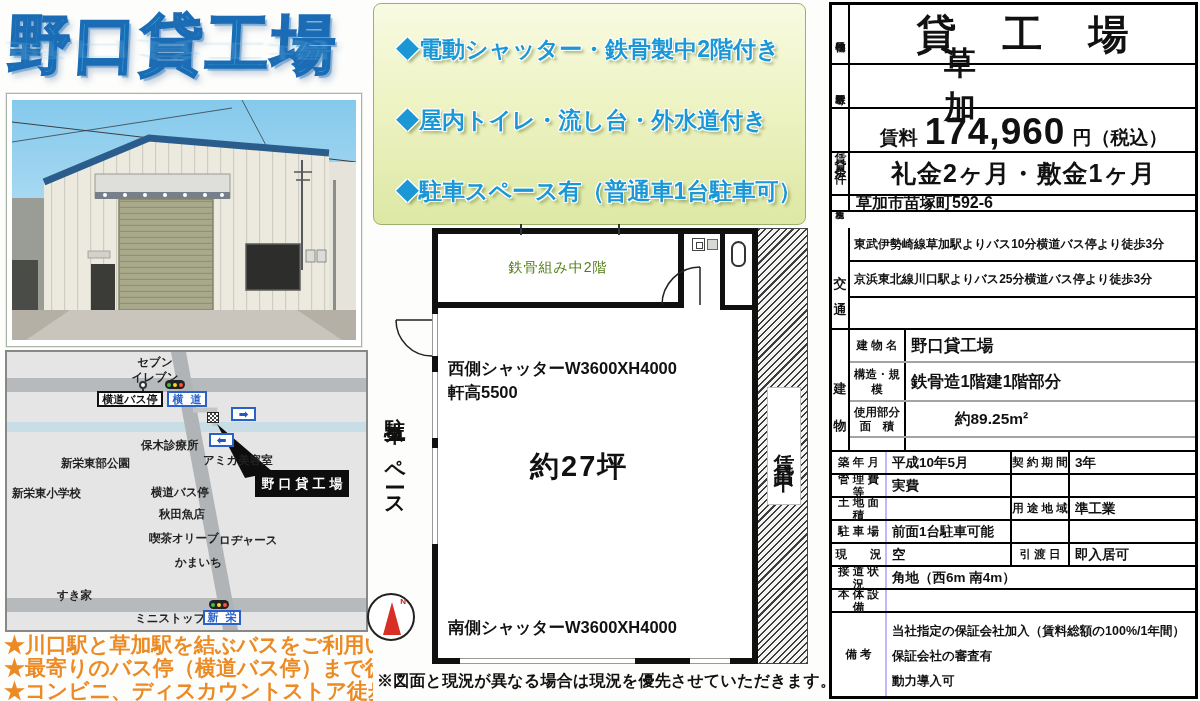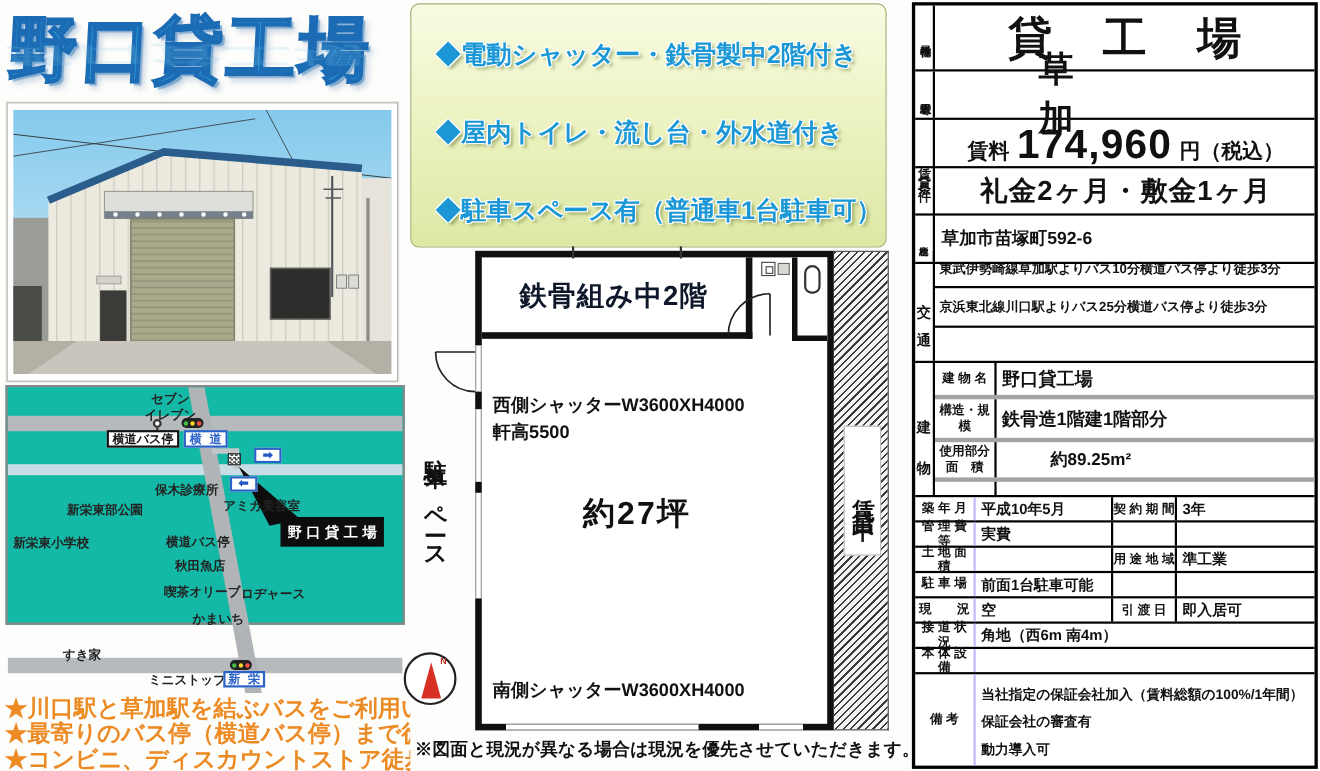--- a/index.html
+++ b/index.html
@@ -21,21 +21,21 @@
   .photo-frame svg { display:block; width:100%; height:100%; }
 
   
   .features { position:absolute; left:373px; top:3px; width:433px; height:222px;
               background:linear-gradient(180deg,#f8fbe2 0%,#eef3c4 45%,#dde8a4 100%);
               border:1px solid #9cb06c; border-radius:8px; padding:30px 0 0 22px; }
   .feature-line { font-size:23px; font-weight:bold; color:#1a97d4; white-space:nowrap; margin-bottom:40px;
               text-shadow:-1px -1px 0 #fff,1px -1px 0 #fff,-1px 1px 0 #fff,1px 1px 0 #fff,3px 3px 3px rgba(90,110,40,.5); }
 
   
-  .map-box { position:absolute; left:5px; top:350px; width:363px; height:218px; background:#14b8a6;
+  .map-box { position:absolute; left:5px; top:350px; width:363px; height:282px; background:#e5e5e5;
              border:2px solid #888; }
   .map-inner { position:absolute; inset:0; }
   .map-inner svg { position:absolute; left:0; top:0; }
   .map-label { position:absolute; font-size:11.5px; font-weight:bold; color:#222; white-space:nowrap; }
   .map-sign { position:absolute; background:#fff; border:2px solid #111; font-size:11px; font-weight:bold;
               display:flex; align-items:center; justify-content:center; white-space:nowrap; }
   .map-sign.blue { border-color:#2a62c8; color:#2a62c8; letter-spacing:7px; padding-left:7px; }
   .property-box { position:absolute; background:#0d0d0d; color:#fff; font-size:13px; font-weight:bold;
               letter-spacing:4px; padding-left:4px; display:flex; align-items:center; justify-content:center; }
   .tlight { position:absolute; width:20px; height:9px; background:#222; border-radius:5px;
@@ -59,21 +59,21 @@
   
   .plan-area { position:absolute; left:370px; top:225px; width:450px; height:476px; }
   .plan-box { position:absolute; left:62px; top:3px; width:326px; height:436px; background:#fff;
               border:6px solid #101010; }
   .hatch { position:absolute; left:388px; top:3px; width:50px; height:436px; background:#f4f4f2;
            border:1px solid #444; border-left:none;
            background-image:repeating-linear-gradient(135deg,#3c3c3c 0 1.5px,transparent 1.5px 4.8px); }
   .mezzanine { position:absolute; left:68px; top:9px; width:246px; height:74px;
                border-bottom:6px solid #101010; border-right:6px solid #101010;
                display:flex; align-items:center; justify-content:center; }
-  .mezz-label { font-size:25px; font-weight:bold; color:#0f172a; letter-spacing:1px; }
+  .mezz-label { font-size:14px; font-weight:normal; color:#4d7c0f; letter-spacing:1px; }
   .toilet-room { position:absolute; left:350px; top:9px; width:32px; height:76px; background:#fff;
                  border-left:5px solid #101010; border-bottom:5px solid #101010; }
   .toilet-icon { width:15px; height:26px; border:2px solid #333; border-radius:8px 8px 7px 7px;
                  margin:7px auto 0; background:#fff; }
   .stove-icon { position:absolute; left:322px; top:13px; width:13px; height:13px; border:1.5px solid #444; background:#fff; }
   .stove-icon::after { content:""; position:absolute; left:3px; top:3px; width:5px; height:5px; border:1.2px solid #444; }
   .sink-icon { position:absolute; left:337px; top:14px; width:11px; height:11px; background:#d8d8d4; border:1px solid #666; }
   .gapv { position:absolute; width:6px; background:#fff; border-left:1px solid #9a9a9a; border-right:1px solid #9a9a9a; }
   .gaph { position:absolute; height:6px; background:#fff; border-top:1px solid #9a9a9a; border-bottom:1px solid #9a9a9a; }
   .tick { position:absolute; width:1.5px; height:11px; background:#333; }
@@ -110,31 +110,31 @@
   .terms-strip { position:absolute; top:104px; height:87px; left:0; width:18px; border-right:2px solid #000;
                  display:flex; align-items:center; justify-content:center; }
   .terms-strip span { writing-mode:vertical-rl; text-orientation:upright; font-size:12px; font-weight:bold; letter-spacing:7px; padding-top:7px; }
   .r-rent { top:104px; height:44px; padding-left:20px; }
   .rent-wrap { flex:1; display:flex; align-items:baseline; justify-content:center; gap:7px; padding-top:2px; }
   .rent-lab { font-size:19px; font-weight:bold; }
   .rent-val { font-size:37px; font-weight:bold; letter-spacing:1px; }
   .rent-unit { font-size:19px; font-weight:bold; }
   .r-deposit { top:148px; height:43px; padding-left:20px; }
   .deposit-val { font-size:25px; font-weight:bold; letter-spacing:1px; }
-  .r-address { top:191px; height:44px; }
+  .r-address { top:191px; height:16px; }
   .addr-val { font-size:16px; font-weight:bold; padding-left:6px; }
   .r-access { top:223px; height:102px; }
   .acc-col { flex:1; display:flex; flex-direction:column; }
   .acc-line { height:34px; border-bottom:2px solid #000; display:flex; align-items:center;
               font-size:12px; font-weight:bold; padding-left:4px; white-space:nowrap; }
   .acc-line2 { height:36px; }
   .acc-empty { flex:1; border-bottom:none; }
   .r-building { top:325px; height:122px; }
   .b-col { flex:1; display:flex; flex-direction:column; }
-  .b-row { display:flex; border-bottom:4px solid #a3a3a3; }
+  .b-row { display:flex; border-bottom:2px solid #a3a3a3; }
   .b-lab { width:56px; min-width:56px; border-right:2px solid #000; display:flex; flex-direction:column;
            align-items:center; justify-content:center; font-size:11.5px; font-weight:bold; line-height:1.25; text-align:center; }
   .b-val { flex:1; display:flex; align-items:center; font-size:16.5px; font-weight:bold; padding-left:5px; }
   .b1 { height:33px; } .b2 { height:39px; } .b3 { height:36px; } .b4 { flex:1; border-bottom:none; }
   .lab2 { width:55px; min-width:55px; border-right:2px solid #c4b5fd; display:flex; align-items:center;
           justify-content:center; font-size:11.5px; font-weight:bold; text-align:center; line-height:1.1; }
   .val2 { width:123px; display:flex; align-items:center; font-size:13.5px; font-weight:bold; padding-left:5px; white-space:nowrap; }
   .val2.wide { flex:1; }
   .lab3 { width:60px; min-width:60px; border-left:2px solid #000; border-right:2px solid #000;
           display:flex; align-items:center; justify-content:center; font-size:11.5px; font-weight:bold; }

